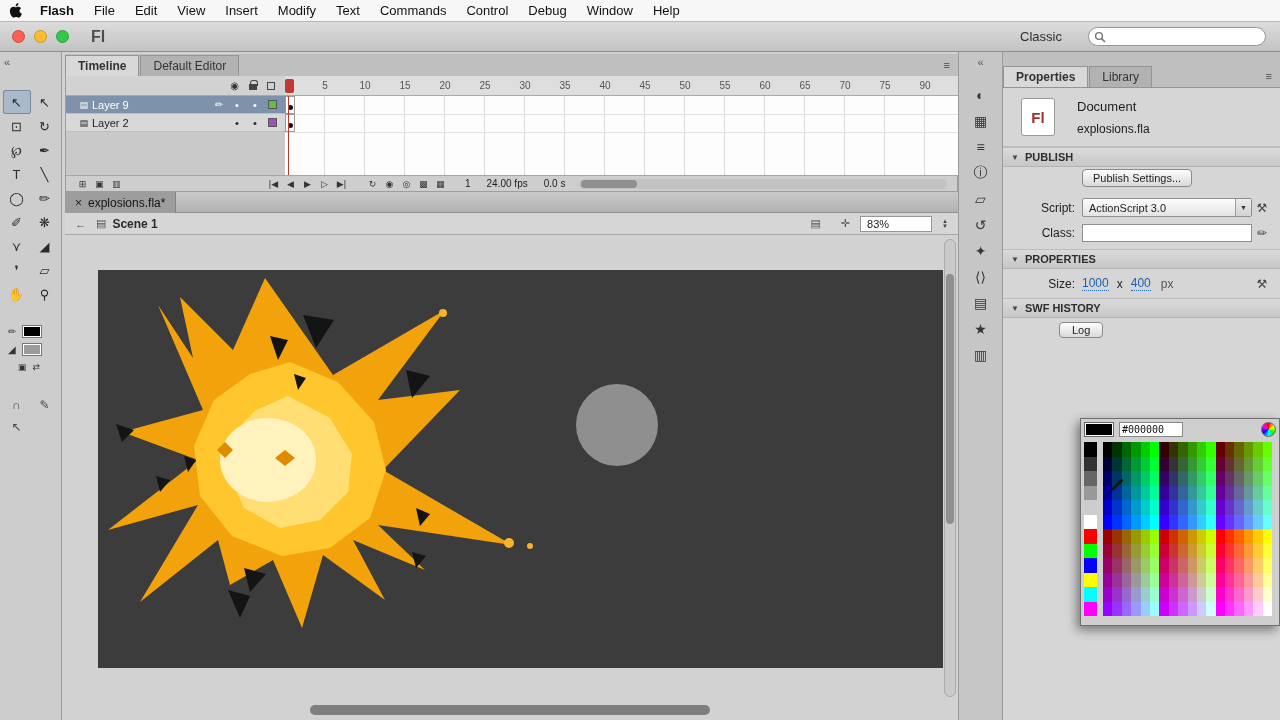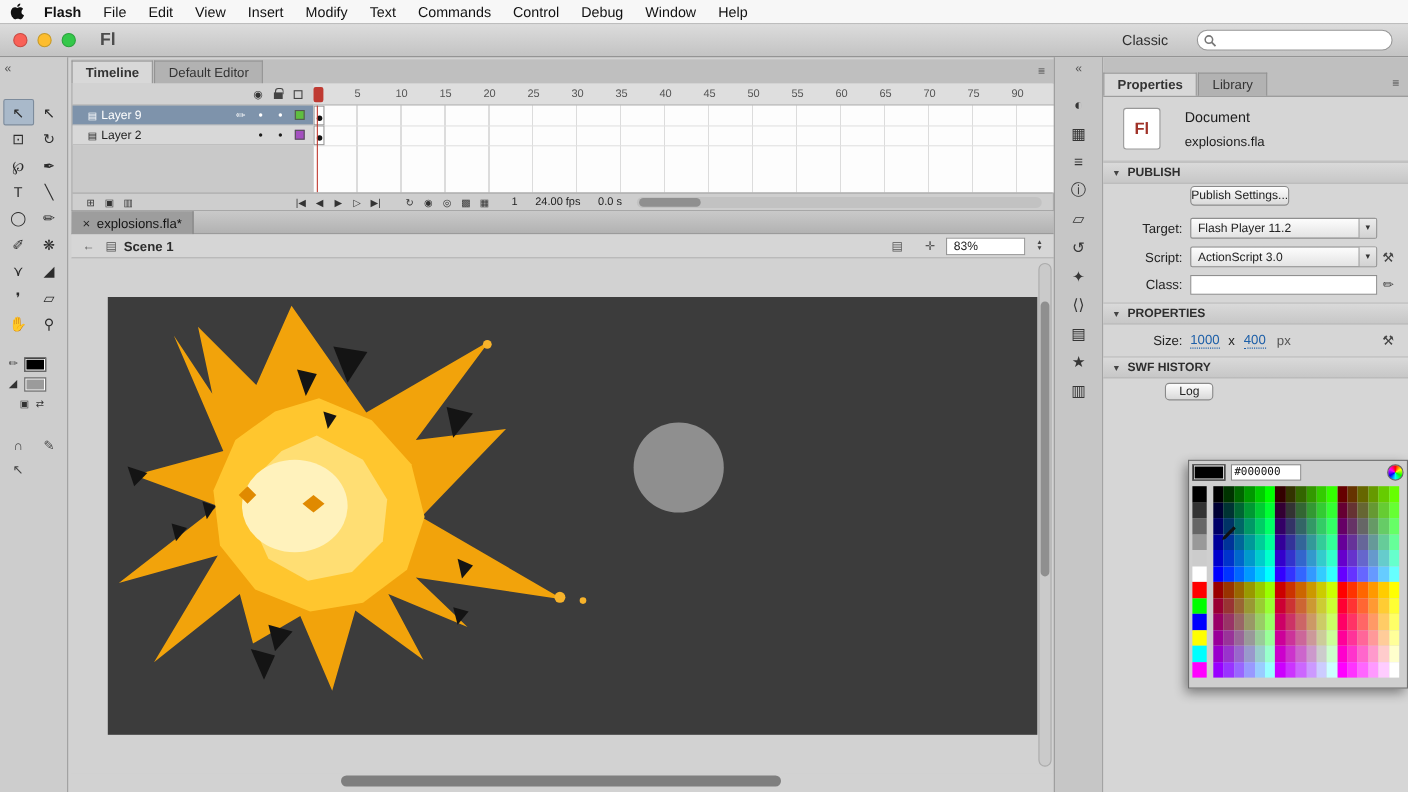--- a/index.html
+++ b/index.html
@@ -133,21 +133,21 @@
 .prow{display:flex;align-items:center;margin:7px 8px 7px 0}
 .plabel{width:72px;text-align:right;font-size:12px;color:#222;margin-right:7px;flex:none}
 .pvalue{font-size:12px;color:#222}
 .hot{color:#1d5fa8;border-bottom:1px dotted #1d5fa8}
 .dd{flex:1;height:19px;background:linear-gradient(#fdfdfd,#e3e3e3);border:1px solid #8f8f8f;
   border-radius:2px;display:flex;align-items:center;font-size:11px;color:#222}
 .dd .ddval{flex:1;padding-left:6px}
 .dd .ddarrow{width:16px;height:100%;border-left:1px solid #9d9d9d;display:flex;align-items:center;
   justify-content:center;font-size:7px;color:#333;background:linear-gradient(#ececec,#d2d2d2)}
 .rowicon{width:20px;text-align:center;font-size:12px;color:#444;flex:none}
-.btn{height:18px;padding:0 0;background:linear-gradient(#fdfdfd,#d9d9d9);
+.btn{height:18px;padding:0 10px;background:linear-gradient(#fdfdfd,#d9d9d9);
   border:1px solid #8a8a8a;border-radius:4px;font-size:11px;color:#222;
   display:inline-flex;align-items:center}
 #pubbtn{margin:2px 0 4px 79px}
 .txtfield{flex:1;height:18px;background:#fff;border:1px solid #8f8f8f;font-size:11px;padding:0 4px}
 #stageswatch{width:26px;height:14px;border:1px solid #777;box-shadow:inset 0 0 0 1px #fff}
 #logbtn{margin:4px 0 0 56px;height:16px;padding:0 12px}
 
 #picker{position:absolute;left:1080px;top:418px;width:200px;height:208px;background:#cfcfcf;
   border:1px solid #6f6f6f;box-shadow:-3px 4px 10px rgba(0,0,0,.45);z-index:30;padding:3px}
 #picker-top{display:flex;align-items:center;gap:5px}
@@ -429,28 +429,20 @@
         <div class="docname">explosions.fla</div>
       </span>
     </div>
 
     <div class="sect">
       <span class="tri">▼</span>
       <span>PUBLISH</span>
     </div>
     <div>
       <span class="btn" id="pubbtn">Publish Settings...</span>
-    </div>
-    <div class="prow">
-      <span class="plabel">Target:</span>
-      <span class="dd">
-        <span class="ddval">Flash Player 11.2</span>
-        <span class="ddarrow">▼</span>
-      </span>
-      <span class="rowicon"></span>
     </div>
     <div class="prow">
       <span class="plabel">Script:</span>
       <span class="dd">
         <span class="ddval">ActionScript 3.0</span>
         <span class="ddarrow">▼</span>
       </span>
       <span class="rowicon">⚒</span>
     </div>
     <div class="prow">

